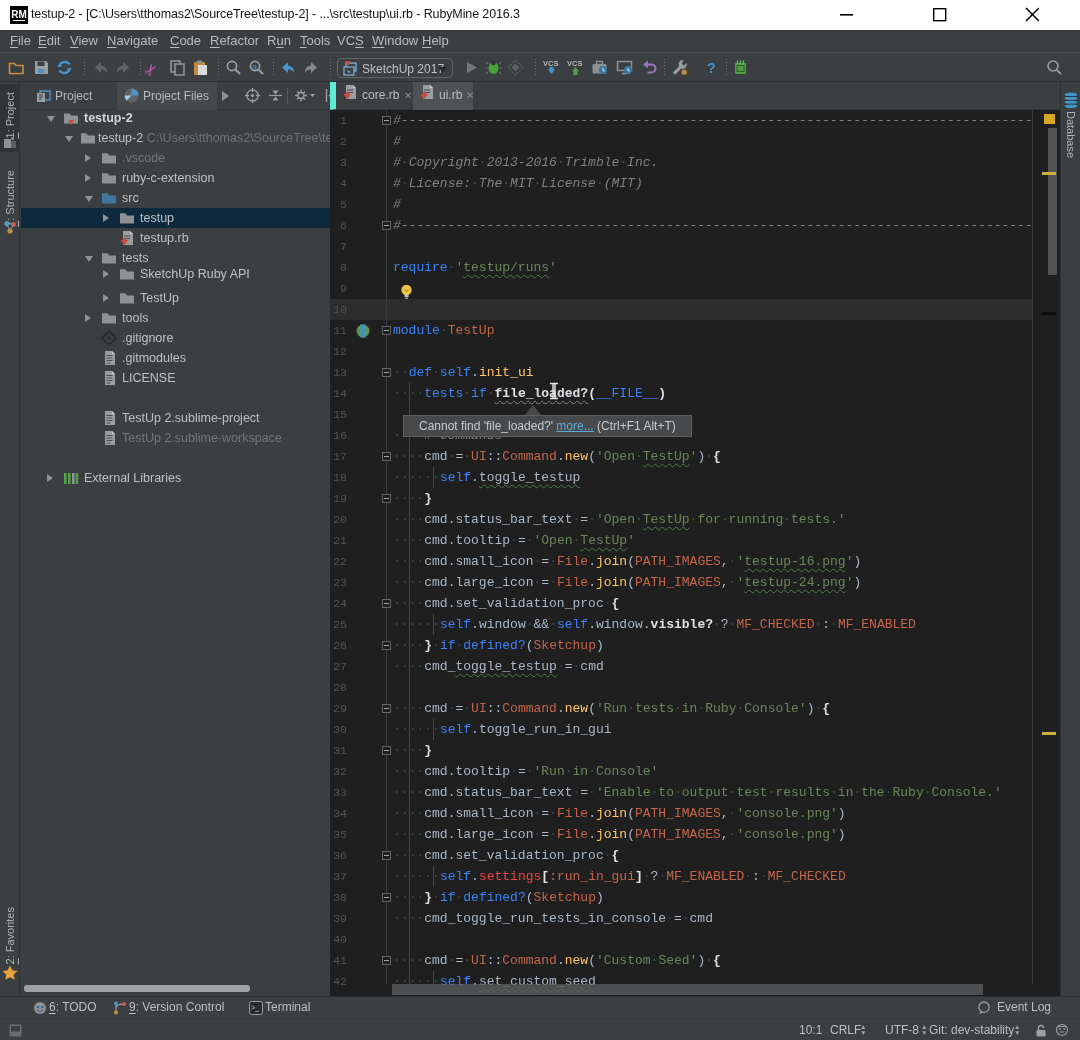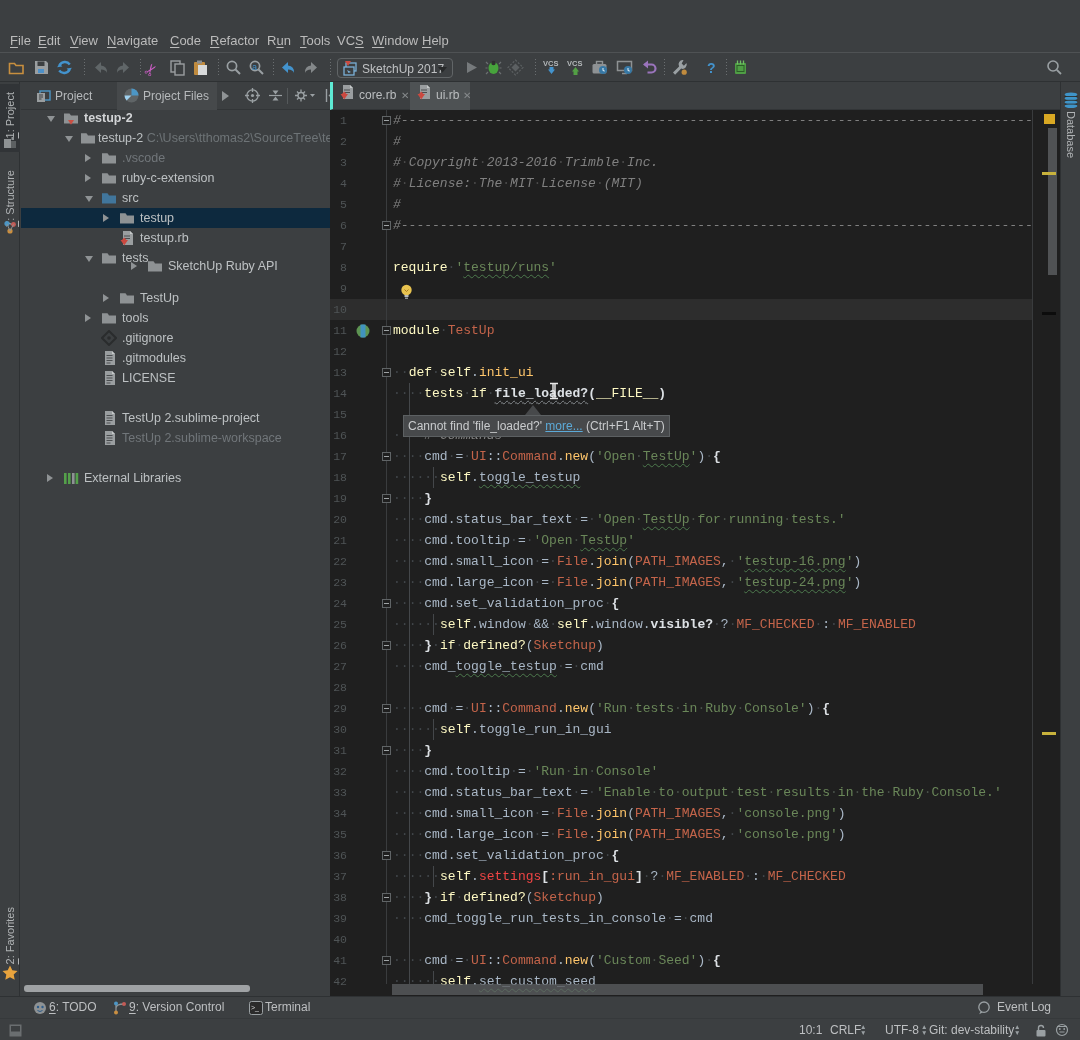--- a/index.html
+++ b/index.html
@@ -38,65 +38,78 @@
 #ptree{position:absolute;left:0;top:26px;width:309px;height:888px;font-size:12.5px;color:#bdc1c3}
 .trow{position:absolute;height:20px;width:309px;line-height:20px;white-space:nowrap}
 .trow .lbl{position:absolute;top:0}
 .dim{color:#71767a}
 .gray{color:#6e7477}
 .arr{position:absolute;top:6px;width:0;height:0}
 .arr.r{border-left:6px solid #8f9395;border-top:4px solid transparent;border-bottom:4px solid transparent}
 .arr.d{border-top:6px solid #8f9395;border-left:4px solid transparent;border-right:4px solid transparent;top:8px}
 .ticn{position:absolute;top:2px;width:16px;height:16px}
 
-#tabs{left:330px;top:82px;width:730px;height:28px;background:#3c3f41;border-bottom:1px solid #323537;border-left:3px solid #5eead4}
+#tabs{left:330px;top:82px;width:730px;height:28px;background:#3c3f41;border-bottom:1px solid #323537;border-left:6px solid #5eead4}
 .tab{position:absolute;top:0;height:28px;color:#bbbec0;font-size:12px;line-height:27px}
 .tab .x{color:#868a8c;font-size:10px}
 
 #editor{left:330px;top:110px;width:730px;height:886px;background:#1f1f1f;overflow:hidden}
 #caretline{position:absolute;left:0;top:189px;width:702px;height:21px;background:#2d2d2d}
 #gutter{position:absolute;left:0;top:0;width:17px;text-align:right;color:#4f5456;
  font:11.5px/21px "Liberation Mono",monospace;left:0px;width:17px}
 #gutter .ln{height:21px}
 #foldline{position:absolute;left:56px;top:0;width:1px;height:874px;background:#3a3c3e}
 .fold{position:absolute;left:52px;width:9px;height:9px;border:1px solid #606466;background:#1f1f1f}
 .fold:after{content:"";position:absolute;left:1px;right:1px;top:3px;height:1px;background:#9fa3a5}
 .ig{position:absolute;width:1px;background:#44474a}
 #code{position:absolute;left:63px;top:0;font:13px/21px "Liberation Mono",monospace;color:#a9b7c6}
 .cl{height:21px;white-space:pre}
 .cl i{font-style:normal;color:#41464a}
-.k{color:#fef9c3}.c{color:#c4644a}.s{color:#6a8759}.m{color:#ffc66b}
+.k{color:#3b82f6}.c{color:#c4644a}.s{color:#6a8759}.m{color:#ffc66b}
 .b{color:#ef4444}.w{color:#dde1e5;font-weight:bold}.p{color:#a9b7c6}
 .com{color:#808080;font-style:italic}
 .com i{color:#4b4b4b}.s i{color:#49524a}
 .sq{text-decoration:underline wavy #4d7a4d;text-decoration-thickness:0.9px;text-underline-offset:2.5px}
 .sqg{text-decoration:underline wavy #84898c;text-decoration-thickness:0.9px;text-underline-offset:2.5px}
 #marginline{position:absolute;left:702px;top:0;width:1px;height:874px;background:#393b3d}
 
 #vthumb{position:absolute;left:718px;top:18px;width:9px;height:147px;background:#595c5e;opacity:.85;z-index:3}
 #hthumb{position:absolute;left:62px;top:874px;width:591px;height:11px;background:#606365;opacity:.72}
 #estripe-sq{position:absolute;left:714px;top:4px;width:11px;height:10px;background:#d9a823}
 .etick{position:absolute;left:712px;width:14px;height:3px;background:#c8b23c;z-index:4}
 
 #tip{position:absolute;left:73px;top:305px;height:22px;background:#47494b;
- border:1px solid #5c6062;color:#c9cbcd;font-size:12px;line-height:20px;padding:0 4px;white-space:nowrap}
+ border:1px solid #5c6062;color:#c9cbcd;font-size:12px;line-height:20px;padding:0 15px;white-space:nowrap}
 #tip a{color:#5caad8;text-decoration:underline}
 #tipptr{position:absolute;left:195px;top:295px;width:0;height:0;
  border-left:8px solid transparent;border-right:8px solid transparent;border-bottom:10px solid #47494b}
 
 #trow{left:0;top:996px;width:1080px;height:22px;background:#3c3f41;border-top:1px solid #2e3133;
  color:#bdbfc1;font-size:12px}
 #srow{left:0;top:1018px;width:1080px;height:22px;background:#3c3f41;border-top:1px solid #36393b;color:#bdbfc1;font-size:12px}
 #trow span,#srow span{position:absolute;top:3px}
 #srow span{top:4px}
 u{text-decoration-thickness:1px;text-underline-offset:2px}
 .ud{font-size:6.5px!important;line-height:6px;top:5px!important;color:#9aa0a3}
 svg{display:block}
 </style></head><body>
 <div id="app">
+<div class="abs" id="title">
+      <div id="rmlogo">RM</div>
+      <div class="txt">testup-2 - [C:\Users\tthomas2\SourceTree\testup-2] - ...\src\testup\ui.rb - RubyMine 2016.3</div>
+<svg class="wbtn" style="left:840px" width="14" height="30">
+        <rect x="0" y="14" width="13" height="1.6" fill="#000"></rect>
+      </svg>
+<svg class="wbtn" style="left:933px" width="14" height="30">
+        <rect x="0.7" y="8.7" width="12" height="12" fill="none" stroke="#000" stroke-width="1.4"></rect>
+      </svg>
+<svg class="wbtn" style="left:1025px" width="15" height="30">
+        <path d="M1 8 L14 21 M14 8 L1 21" stroke="#000" stroke-width="1.5"></path>
+      </svg>
+</div>
 <div class="abs" id="menu">
       <span style="left:10px"><u>F</u>ile</span>
       <span style="left:38px"><u>E</u>dit</span>
       <span style="left:70px"><u>V</u>iew</span>
       <span style="left:107px"><u>N</u>avigate</span>
       <span style="left:170px"><u>C</u>ode</span>
       <span style="left:210px"><u>R</u>efactor</span>
       <span style="left:267px">R<u>u</u>n</span>
       <span style="left:300px"><u>T</u>ools</span>
       <span style="left:337px">VC<u>S</u></span>
@@ -356,21 +369,21 @@
           <span class="lbl" style="left:119px">testup.rb</span>
         </div>
 <div class="trow" style="top:140px;">
           <div class="arr d" style="left:64px"></div>
           <svg class="ticn" style="left:80px" width="16" height="16" viewBox="0 0 16 16">
             <path d="M1 3.5h5.5l1.5 2H15v8H1z" fill="#8e9294"></path>
             <path d="M1 3.5h5.5l1 1.4H1z" fill="#8e9294"></path>
           </svg>
           <span class="lbl" style="left:101px">tests</span>
         </div>
-<div class="trow" style="top:148px;margin-left:28px;">
+<div class="trow" style="top:156px;">
           <div class="arr r" style="left:82px"></div>
           <svg class="ticn" style="left:98px" width="16" height="16" viewBox="0 0 16 16">
             <path d="M1 3.5h5.5l1.5 2H15v8H1z" fill="#8e9294"></path>
             <path d="M1 3.5h5.5l1 1.4H1z" fill="#8e9294"></path>
           </svg>
           <span class="lbl" style="left:119px">SketchUp Ruby API</span>
         </div>
 <div class="trow" style="top:180px;">
           <div class="arr r" style="left:82px"></div>
           <svg class="ticn" style="left:98px" width="16" height="16" viewBox="0 0 16 16">

